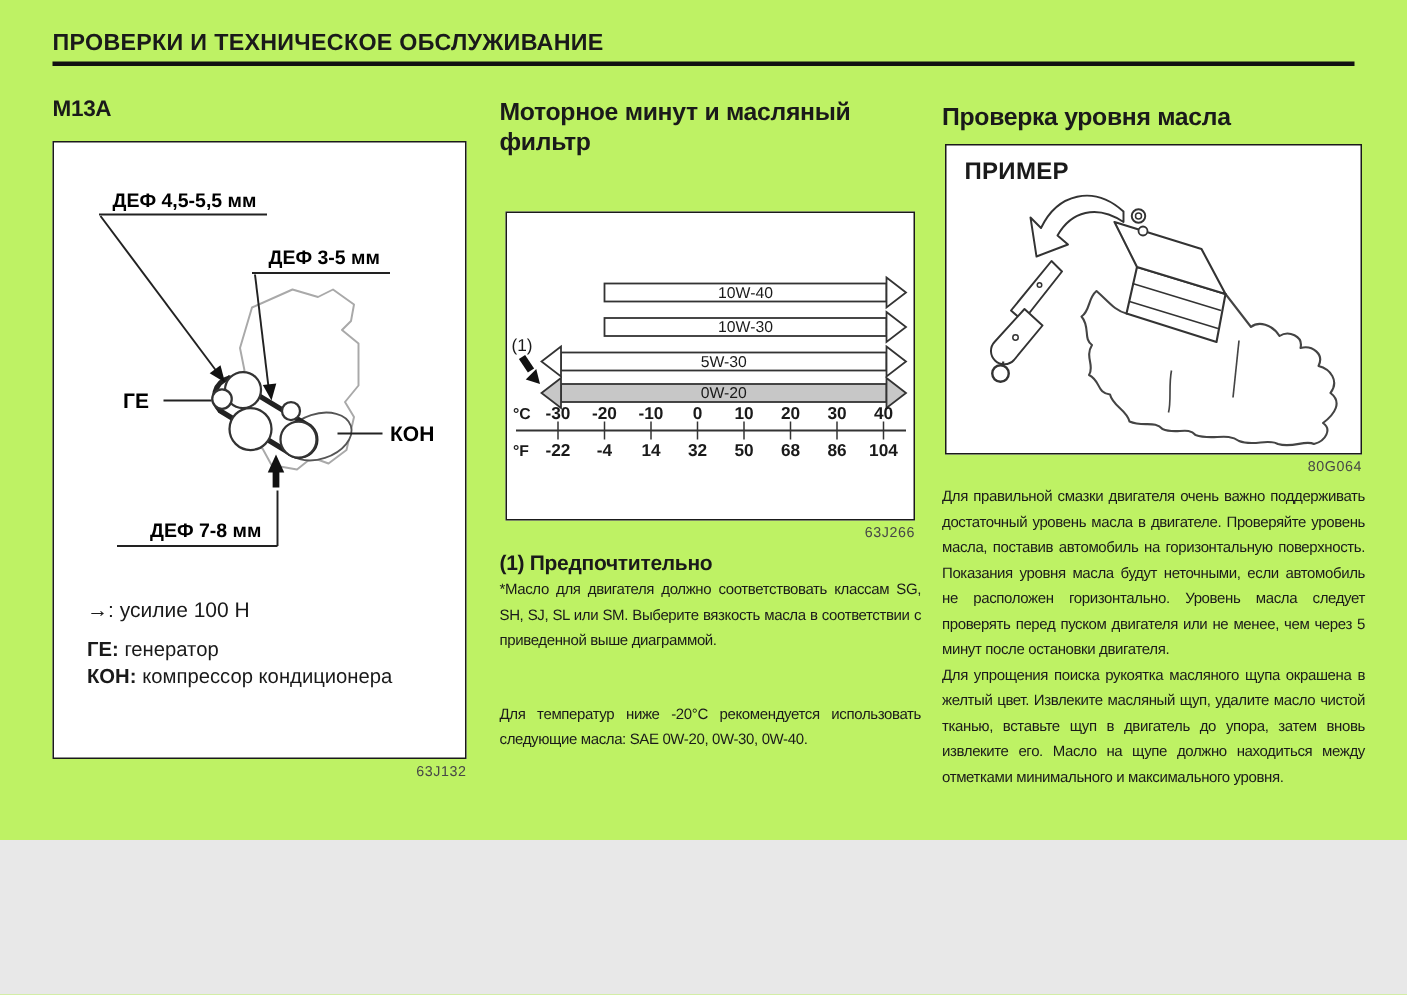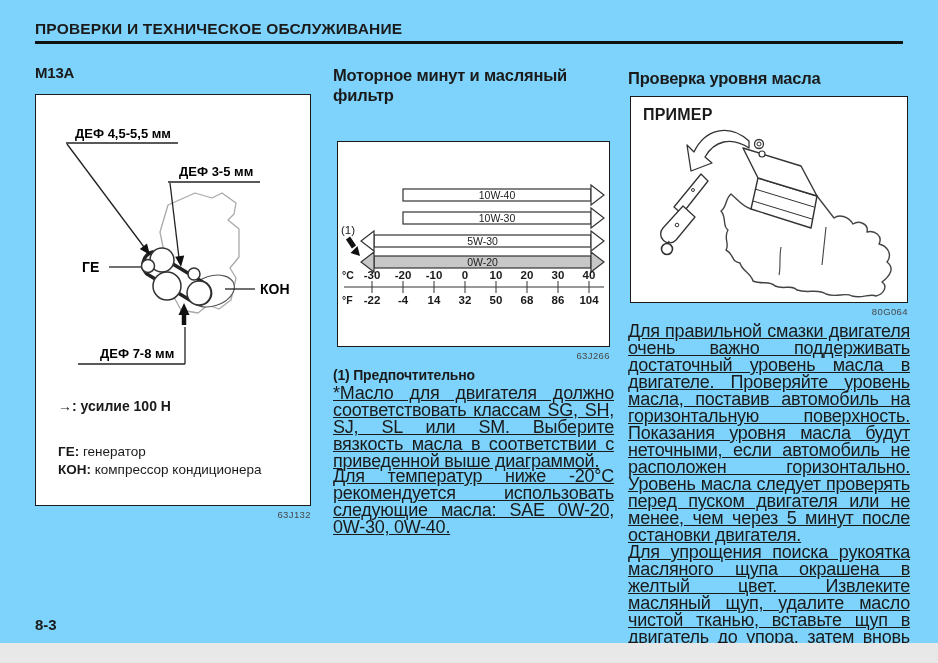--- a/index.html
+++ b/index.html
@@ -1,35 +1,35 @@
 <!DOCTYPE html>
 <html><head>
 <meta charset="utf-8">
 <style>
   * { margin:0; padding:0; box-sizing:border-box; }
   html,body { background:#e8e8e8; }
   #page {
-    position:relative; width:938px; height:643px; background:#7dd3fc;
+    position:relative; width:938px; height:560px; background:#bef264;
     font-family:"Liberation Sans", sans-serif; color:#1a1a1a; overflow:hidden;
   }
   .abs { position:absolute; }
   #header-title { left:35px; top:20px; font-size:15.5px; font-weight:bold; letter-spacing:0.2px; }
   #header-rule { left:35px; top:41px; width:868px; height:2.5px; background:#111; }
   #footer-num { left:35px; top:616px; font-size:15px; font-weight:bold; }
 
   .col-title { font-weight:bold; font-size:16.5px; line-height:20px; letter-spacing:-0.2px; }
   .sub-title { font-weight:bold; font-size:14.5px; letter-spacing:-0.2px; }
-  .para { font-size:18px; line-height:17px; text-align:justify; letter-spacing:-0.25px;text-decoration:underline; }
+  .para { font-size:10px; line-height:17px; text-align:justify; letter-spacing:-0.25px; }
   .fig-code { font-size:9.5px; color:#474747; text-align:right; letter-spacing:0.4px; }
   .frame { border:1.6px solid #1a1a1a; background:#fff; }
 
   
   #belt-box { left:35px; top:94px; width:276px; height:412px; }
   #belt-legend { position:absolute; left:22px; top:302px; font-size:13.5px; line-height:18px; }
-  #force-note { font-weight:bold; font-size:14px; margin-bottom:28px; }
+  #force-note { font-weight:normal; font-size:14px; margin-bottom:9px; }
   .leg-term { font-weight:bold; }
 
   
   #oil-title { left:333px; top:65px; width:252px; }
   #oil-sub { left:333px; top:110px; }
   #chart-box { left:337px; top:141px; width:273px; height:206px; }
   #fig-mid { left:337px; top:350px; width:273px; }
   #note-title { left:333px; top:367px; font-size:14px; font-weight:bold; letter-spacing:-0.2px; }
   #mid-para1 { left:333px; top:385px; width:281px; }
   #mid-para2 { left:333px; top:468px; width:281px; }

